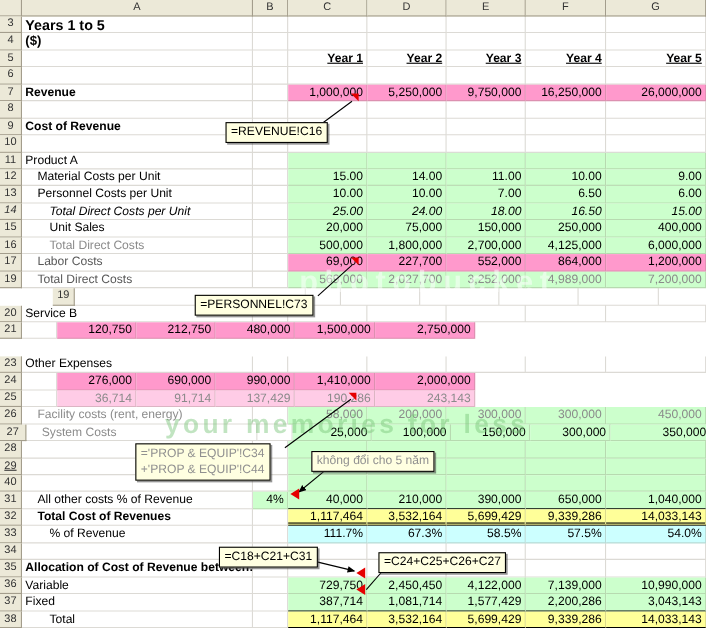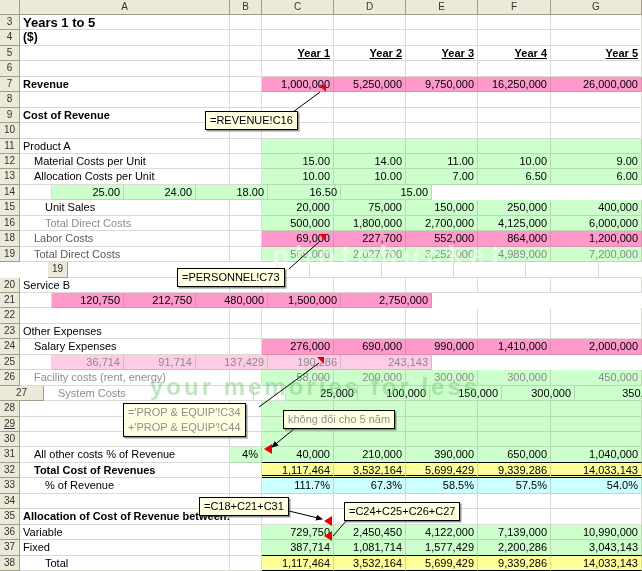--- a/index.html
+++ b/index.html
@@ -164,30 +164,31 @@
       <div class="cell a" style="width: 210px; padding-left: 14px;">Material Costs per Unit</div>
       <div class="cell num" style="width: 32px;"></div>
       <div class="cell num bg-green" style="width: 72px;">15.00</div>
       <div class="cell num bg-green" style="width: 72px;">14.00</div>
       <div class="cell num bg-green" style="width: 72px;">11.00</div>
       <div class="cell num bg-green" style="width: 73px;">10.00</div>
       <div class="cell num bg-green" style="width: 91px;">9.00</div>
     </div>
     <div class="row" style="top: 169.444px; height: 15.4444px;">
       <div class="hd" style="width: 20px;">13</div>
-      <div class="cell a" style="width: 210px; padding-left: 14px;">Allocation Costs per Unit</div>
+      <div class="cell a" style="width: 210px; padding-left: 14px;">Personnel Costs per Unit</div>
       <div class="cell num" style="width: 32px;"></div>
       <div class="cell num bg-green" style="width: 72px;">10.00</div>
       <div class="cell num bg-green" style="width: 72px;">10.00</div>
       <div class="cell num bg-green" style="width: 72px;">7.00</div>
       <div class="cell num bg-green" style="width: 73px;">6.50</div>
       <div class="cell num bg-green" style="width: 91px;">6.00</div>
     </div>
-    <div class="row" style="top: 184.889px; height: 15.4444px;">
+    <div class="row" style="top: 184.889px; height: 15.4444px; font-style: italic;">
       <div class="hd" style="width: 20px;">14</div>
+      <div class="cell a" style="width: 210px; padding-left: 25px;">Total Direct Costs per Unit</div>
       <div class="cell num" style="width: 32px;"></div>
       <div class="cell num bg-green" style="width: 72px;">25.00</div>
       <div class="cell num bg-green" style="width: 72px;">24.00</div>
       <div class="cell num bg-green" style="width: 72px;">18.00</div>
       <div class="cell num bg-green" style="width: 73px;">16.50</div>
       <div class="cell num bg-green" style="width: 91px;">15.00</div>
     </div>
     <div class="row" style="top: 200.333px; height: 15.4444px;">
       <div class="hd" style="width: 20px;">15</div>
       <div class="cell a" style="width: 210px; padding-left: 25px;">Unit Sales</div>
@@ -202,21 +203,21 @@
       <div class="hd" style="width: 20px;">16</div>
       <div class="cell a gray" style="width: 210px; padding-left: 25px;">Total Direct Costs</div>
       <div class="cell num" style="width: 32px;"></div>
       <div class="cell num bg-green" style="width: 72px;">500,000</div>
       <div class="cell num bg-green" style="width: 72px;">1,800,000</div>
       <div class="cell num bg-green" style="width: 72px;">2,700,000</div>
       <div class="cell num bg-green" style="width: 73px;">4,125,000</div>
       <div class="cell num bg-green" style="width: 91px;">6,000,000</div>
     </div>
     <div class="row" style="top: 231.222px; height: 15.4444px;">
-      <div class="hd" style="width: 20px;">18</div>
+      <div class="hd" style="width: 20px;">17</div>
       <div class="cell a dim" style="width: 210px; padding-left: 14px;">Labor Costs</div>
       <div class="cell num" style="width: 32px;"></div>
       <div class="cell num bg-pink" style="width: 72px;">69,000</div>
       <div class="cell num bg-pink" style="width: 72px;">227,700</div>
       <div class="cell num bg-pink" style="width: 72px;">552,000</div>
       <div class="cell num bg-pink" style="width: 73px;">864,000</div>
       <div class="cell num bg-pink" style="width: 91px;">1,200,000</div>
     </div>
     <div class="row" style="top: 246.667px; height: 15.4444px;">
       <div class="hd" style="width: 20px;">19</div>
@@ -250,43 +251,32 @@
     </div>
     <div class="row" style="top: 293px; height: 15.4444px;">
       <div class="hd" style="width: 20px;">21</div>
       <div class="cell num" style="width: 32px;"></div>
       <div class="cell num bg-pink" style="width: 72px;">120,750</div>
       <div class="cell num bg-pink" style="width: 72px;">212,750</div>
       <div class="cell num bg-pink" style="width: 72px;">480,000</div>
       <div class="cell num bg-pink" style="width: 73px;">1,500,000</div>
       <div class="cell num bg-pink" style="width: 91px;">2,750,000</div>
     </div>
-    <div class="row" style="top: 308.444px; height: 15.4444px;">
-      <div class="hd" style="width: 20px;">22</div>
-      <div class="cell a" style="width: 210px; padding-left: 3px;"></div>
-      <div class="cell num" style="width: 32px;"></div>
-      <div class="cell num" style="width: 72px;"></div>
-      <div class="cell num" style="width: 72px;"></div>
-      <div class="cell num" style="width: 72px;"></div>
-      <div class="cell num" style="width: 73px;"></div>
-      <div class="cell num" style="width: 91px;"></div>
-    </div>
     <div class="row" style="top: 323.889px; height: 15.4444px;">
       <div class="hd" style="width: 20px;">23</div>
       <div class="cell a" style="width: 210px; padding-left: 3px;">Other Expenses</div>
       <div class="cell num" style="width: 32px;"></div>
       <div class="cell num" style="width: 72px;"></div>
       <div class="cell num" style="width: 72px;"></div>
       <div class="cell num" style="width: 72px;"></div>
       <div class="cell num" style="width: 73px;"></div>
       <div class="cell num" style="width: 91px;"></div>
     </div>
     <div class="row" style="top: 339.333px; height: 15.4444px;">
       <div class="hd" style="width: 20px;">24</div>
-      <div class="cell a" style="width: 210px; padding-left: 14px;">Salary Expenses</div>
       <div class="cell num" style="width: 32px;"></div>
       <div class="cell num bg-pink" style="width: 72px;">276,000</div>
       <div class="cell num bg-pink" style="width: 72px;">690,000</div>
       <div class="cell num bg-pink" style="width: 72px;">990,000</div>
       <div class="cell num bg-pink" style="width: 73px;">1,410,000</div>
       <div class="cell num bg-pink" style="width: 91px;">2,000,000</div>
     </div>
     <div class="row" style="top: 354.778px; height: 15.4444px;">
       <div class="hd" style="width: 20px;">25</div>
       <div class="cell num" style="width: 32px;"></div>
@@ -300,21 +290,21 @@
       <div class="hd" style="width: 20px;">26</div>
       <div class="cell a gray" style="width: 210px; padding-left: 14px;">Facility costs (rent, energy)</div>
       <div class="cell num" style="width: 32px;"></div>
       <div class="cell num bg-green grayv" style="width: 72px;">58,000</div>
       <div class="cell num bg-green grayv" style="width: 72px;">200,000</div>
       <div class="cell num bg-green grayv" style="width: 72px;">300,000</div>
       <div class="cell num bg-green grayv" style="width: 73px;">300,000</div>
       <div class="cell num bg-green grayv" style="width: 91px;">450,000</div>
     </div>
     <div class="row" style="top: 385.667px; height: 15.4444px;">
-      <div class="hd" style="width: 44px;">27</div>
+      <div class="hd" style="width: 24px;">27</div>
       <div class="cell a gray" style="width: 210px; padding-left: 14px;">System Costs</div>
       <div class="cell num" style="width: 32px;"></div>
       <div class="cell num bg-green" style="width: 72px;">25,000</div>
       <div class="cell num bg-green" style="width: 72px;">100,000</div>
       <div class="cell num bg-green" style="width: 72px;">150,000</div>
       <div class="cell num bg-green" style="width: 73px;">300,000</div>
       <div class="cell num bg-green" style="width: 91px;">350,000</div>
     </div>
     <div class="row" style="top: 401.111px; height: 15.4444px;">
       <div class="hd" style="width: 20px;">28</div>
@@ -330,21 +320,21 @@
       <div class="hd" style="width: 20px; text-decoration: underline;">29</div>
       <div class="cell a" style="width: 210px; padding-left: 3px;"></div>
       <div class="cell num" style="width: 32px;"></div>
       <div class="cell num bg-green" style="width: 72px;"></div>
       <div class="cell num bg-green" style="width: 72px;"></div>
       <div class="cell num bg-green" style="width: 72px;"></div>
       <div class="cell num bg-green" style="width: 73px;"></div>
       <div class="cell num bg-green" style="width: 91px;"></div>
     </div>
     <div class="row" style="top: 432px; height: 15.4444px;">
-      <div class="hd" style="width: 20px;">30</div>
+      <div class="hd" style="width: 20px;">40</div>
       <div class="cell a" style="width: 210px; padding-left: 3px;"></div>
       <div class="cell num" style="width: 32px;"></div>
       <div class="cell num bg-green" style="width: 72px;"></div>
       <div class="cell num bg-green" style="width: 72px;"></div>
       <div class="cell num bg-green" style="width: 72px;"></div>
       <div class="cell num bg-green" style="width: 73px;"></div>
       <div class="cell num bg-green" style="width: 91px;"></div>
     </div>
     <div class="row" style="top: 447.444px; height: 15.4444px;">
       <div class="hd" style="width: 20px;">31</div>

